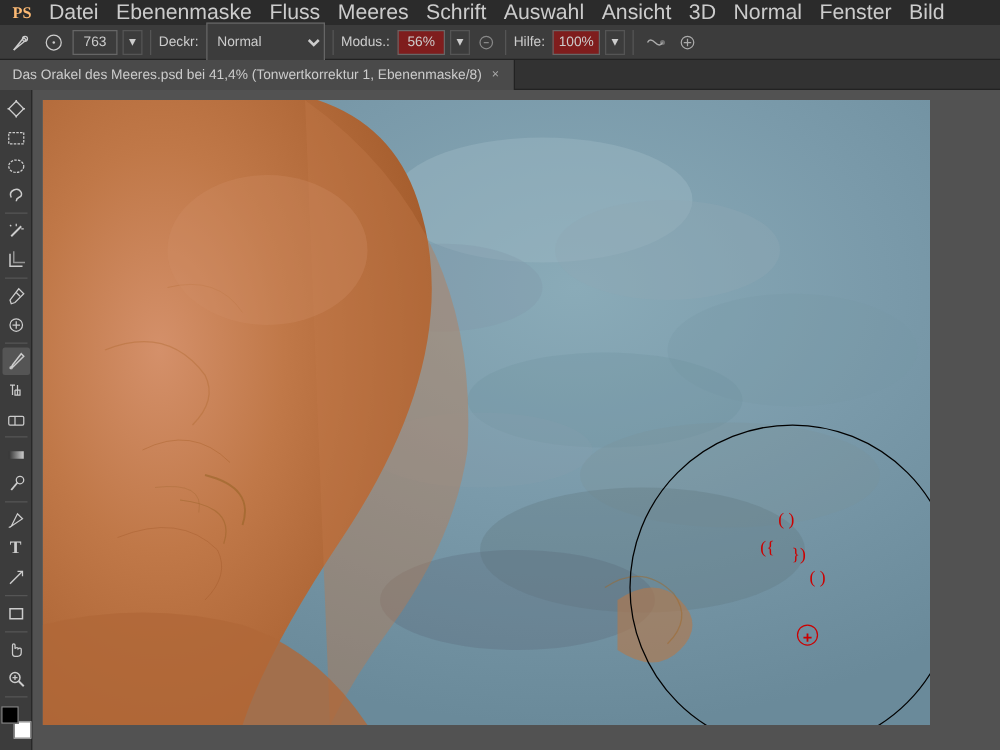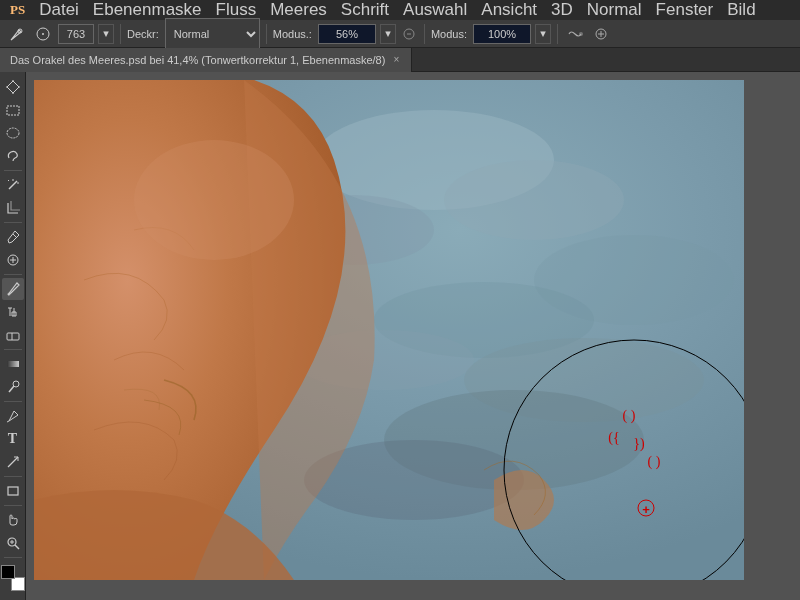--- a/index.html
+++ b/index.html
@@ -82,26 +82,26 @@
       background: #3c3c3c;
       border: 1px solid #666;
       color: #ccc;
       font-size: 11px;
       height: 20px;
       width: 44px;
       text-align: center;
       padding: 0 2px;
     }
     .toolbar-percent-input {
-      background: #0f172a;
+      background: #7f1d1d;
       border: 1px solid #666;
       color: #ccc;
       font-size: 11px;
       height: 20px;
-      width: 58px;
+      width: 38px;
       text-align: center;
     }
     .toolbar-btn-small {
       background: #3c3c3c;
       border: 1px solid #555;
       color: #ccc;
       font-size: 11px;
       height: 20px;
       padding: 0 3px;
       cursor: pointer;
@@ -247,21 +247,21 @@
 
   <div style="width:14px; height:14px; display:flex; align-items:center; justify-content:center; margin:0 2px;">
     <svg width="14" height="14" viewBox="0 0 14 14">
       <circle cx="7" cy="7" r="5" fill="none" stroke="#888" stroke-width="1"></circle>
       <path d="M5 7 L9 7" stroke="#888" stroke-width="1"></path>
     </svg>
   </div>
 
   <div class="toolbar-divider"></div>
 
-  <span class="toolbar-label">Modus:</span>
+  <span class="toolbar-label">Hilfe:</span>
   <input class="toolbar-percent-input" value="100%" style="">
   <div class="toolbar-btn-small">▾</div>
 
   <div class="toolbar-divider"></div>
 
   <div class="tool-icon">
     <svg width="16" height="16" viewBox="0 0 16 16">
       <path d="M2 8 Q4 4 8 8 Q12 12 14 8" fill="none" stroke="#aaa" stroke-width="1.2"></path>
       <circle cx="14" cy="8" r="2" fill="#aaa" opacity="0.5"></circle>
     </svg>

